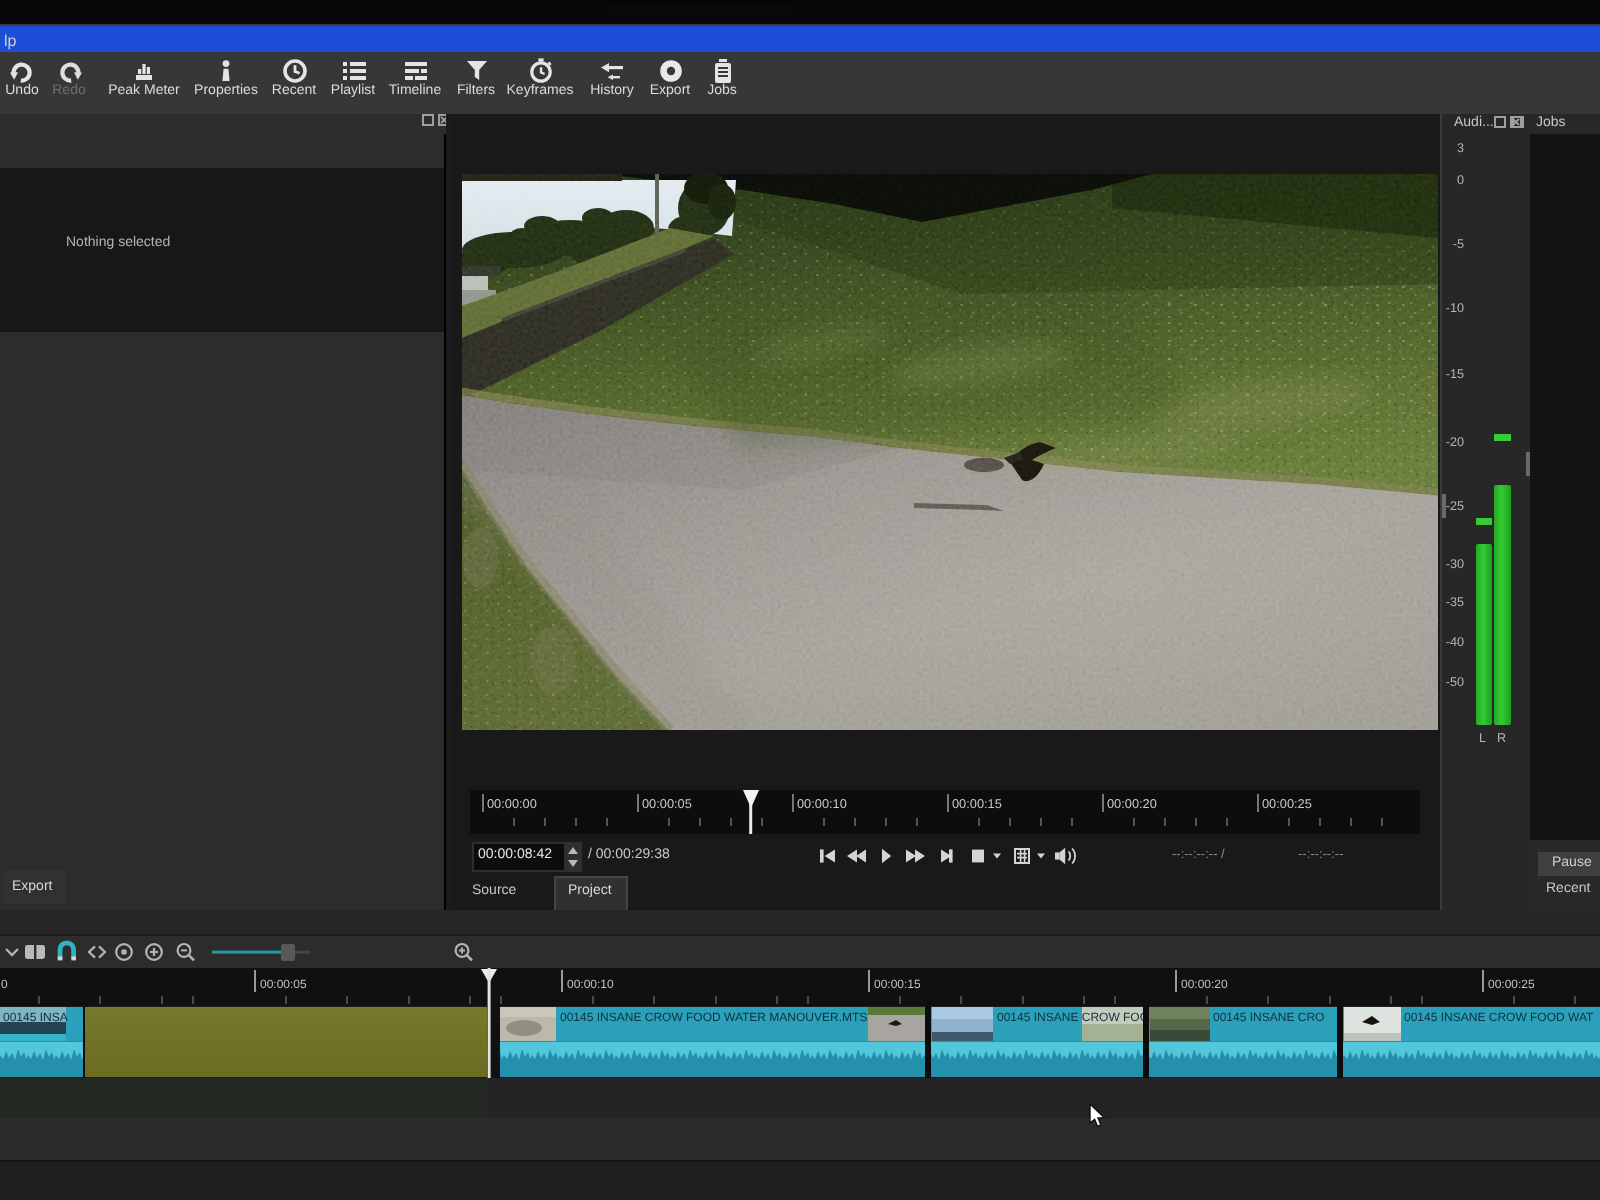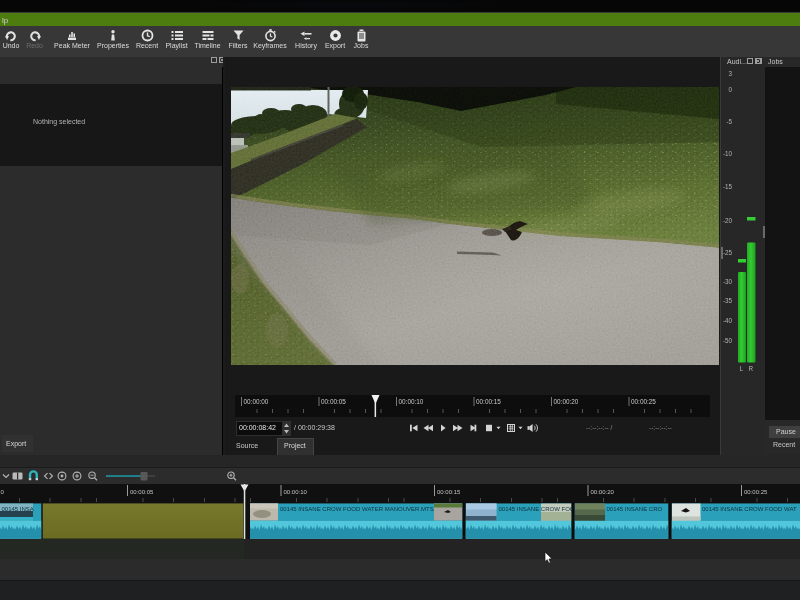--- a/index.html
+++ b/index.html
@@ -7,21 +7,21 @@
        font-family:"Liberation Sans", sans-serif;}
   .abs{position:absolute;}
   .lbl{color:#dcdcdc;font-size:7px;}
 </style>
 </head>
 <body>
 
 <div class="abs" style="left:0;top:0;width:800px;height:12px;background:#060606;"></div>
 <div class="abs" style="left:180px;top:0;width:340px;height:10px;background:radial-gradient(ellipse at center, rgba(10,13,20,0.55) 0%, rgba(6,6,6,0) 70%);"></div>
 
-<div class="abs" style="left:0;top:12px;width:800px;height:14px;background:#4d7c0f;border-top:1px solid #3a3a3a;">
+<div class="abs" style="left:0;top:12px;width:800px;height:14px;background:#1d4ed8;border-top:1px solid #3a3a3a;">
   <span class="abs" style="left:2px;top:3px;color:#cfcfcf;font-size:8px;">lp</span>
 </div>
 
 <div class="abs" id="toolbar" style="left:0;top:26px;width:800px;height:31px;background:#373737;border-bottom:1px solid #2a2a2a;">
 
   <svg class="abs" style="left:4px;top:4px;" width="14" height="12" viewBox="0 0 14 12">
     <path d="M2.9 7.2 A4 4 0 1 1 6.4 10.3" fill="none" stroke="#e4e4e4" stroke-width="2.1"></path>
     <path d="M1.0 6.2 L5.0 6.1 L3.1 9.9 Z" fill="#e4e4e4"></path>
   </svg>
   <svg class="abs" style="left:28px;top:4px;" width="14" height="12" viewBox="0 0 14 12">

